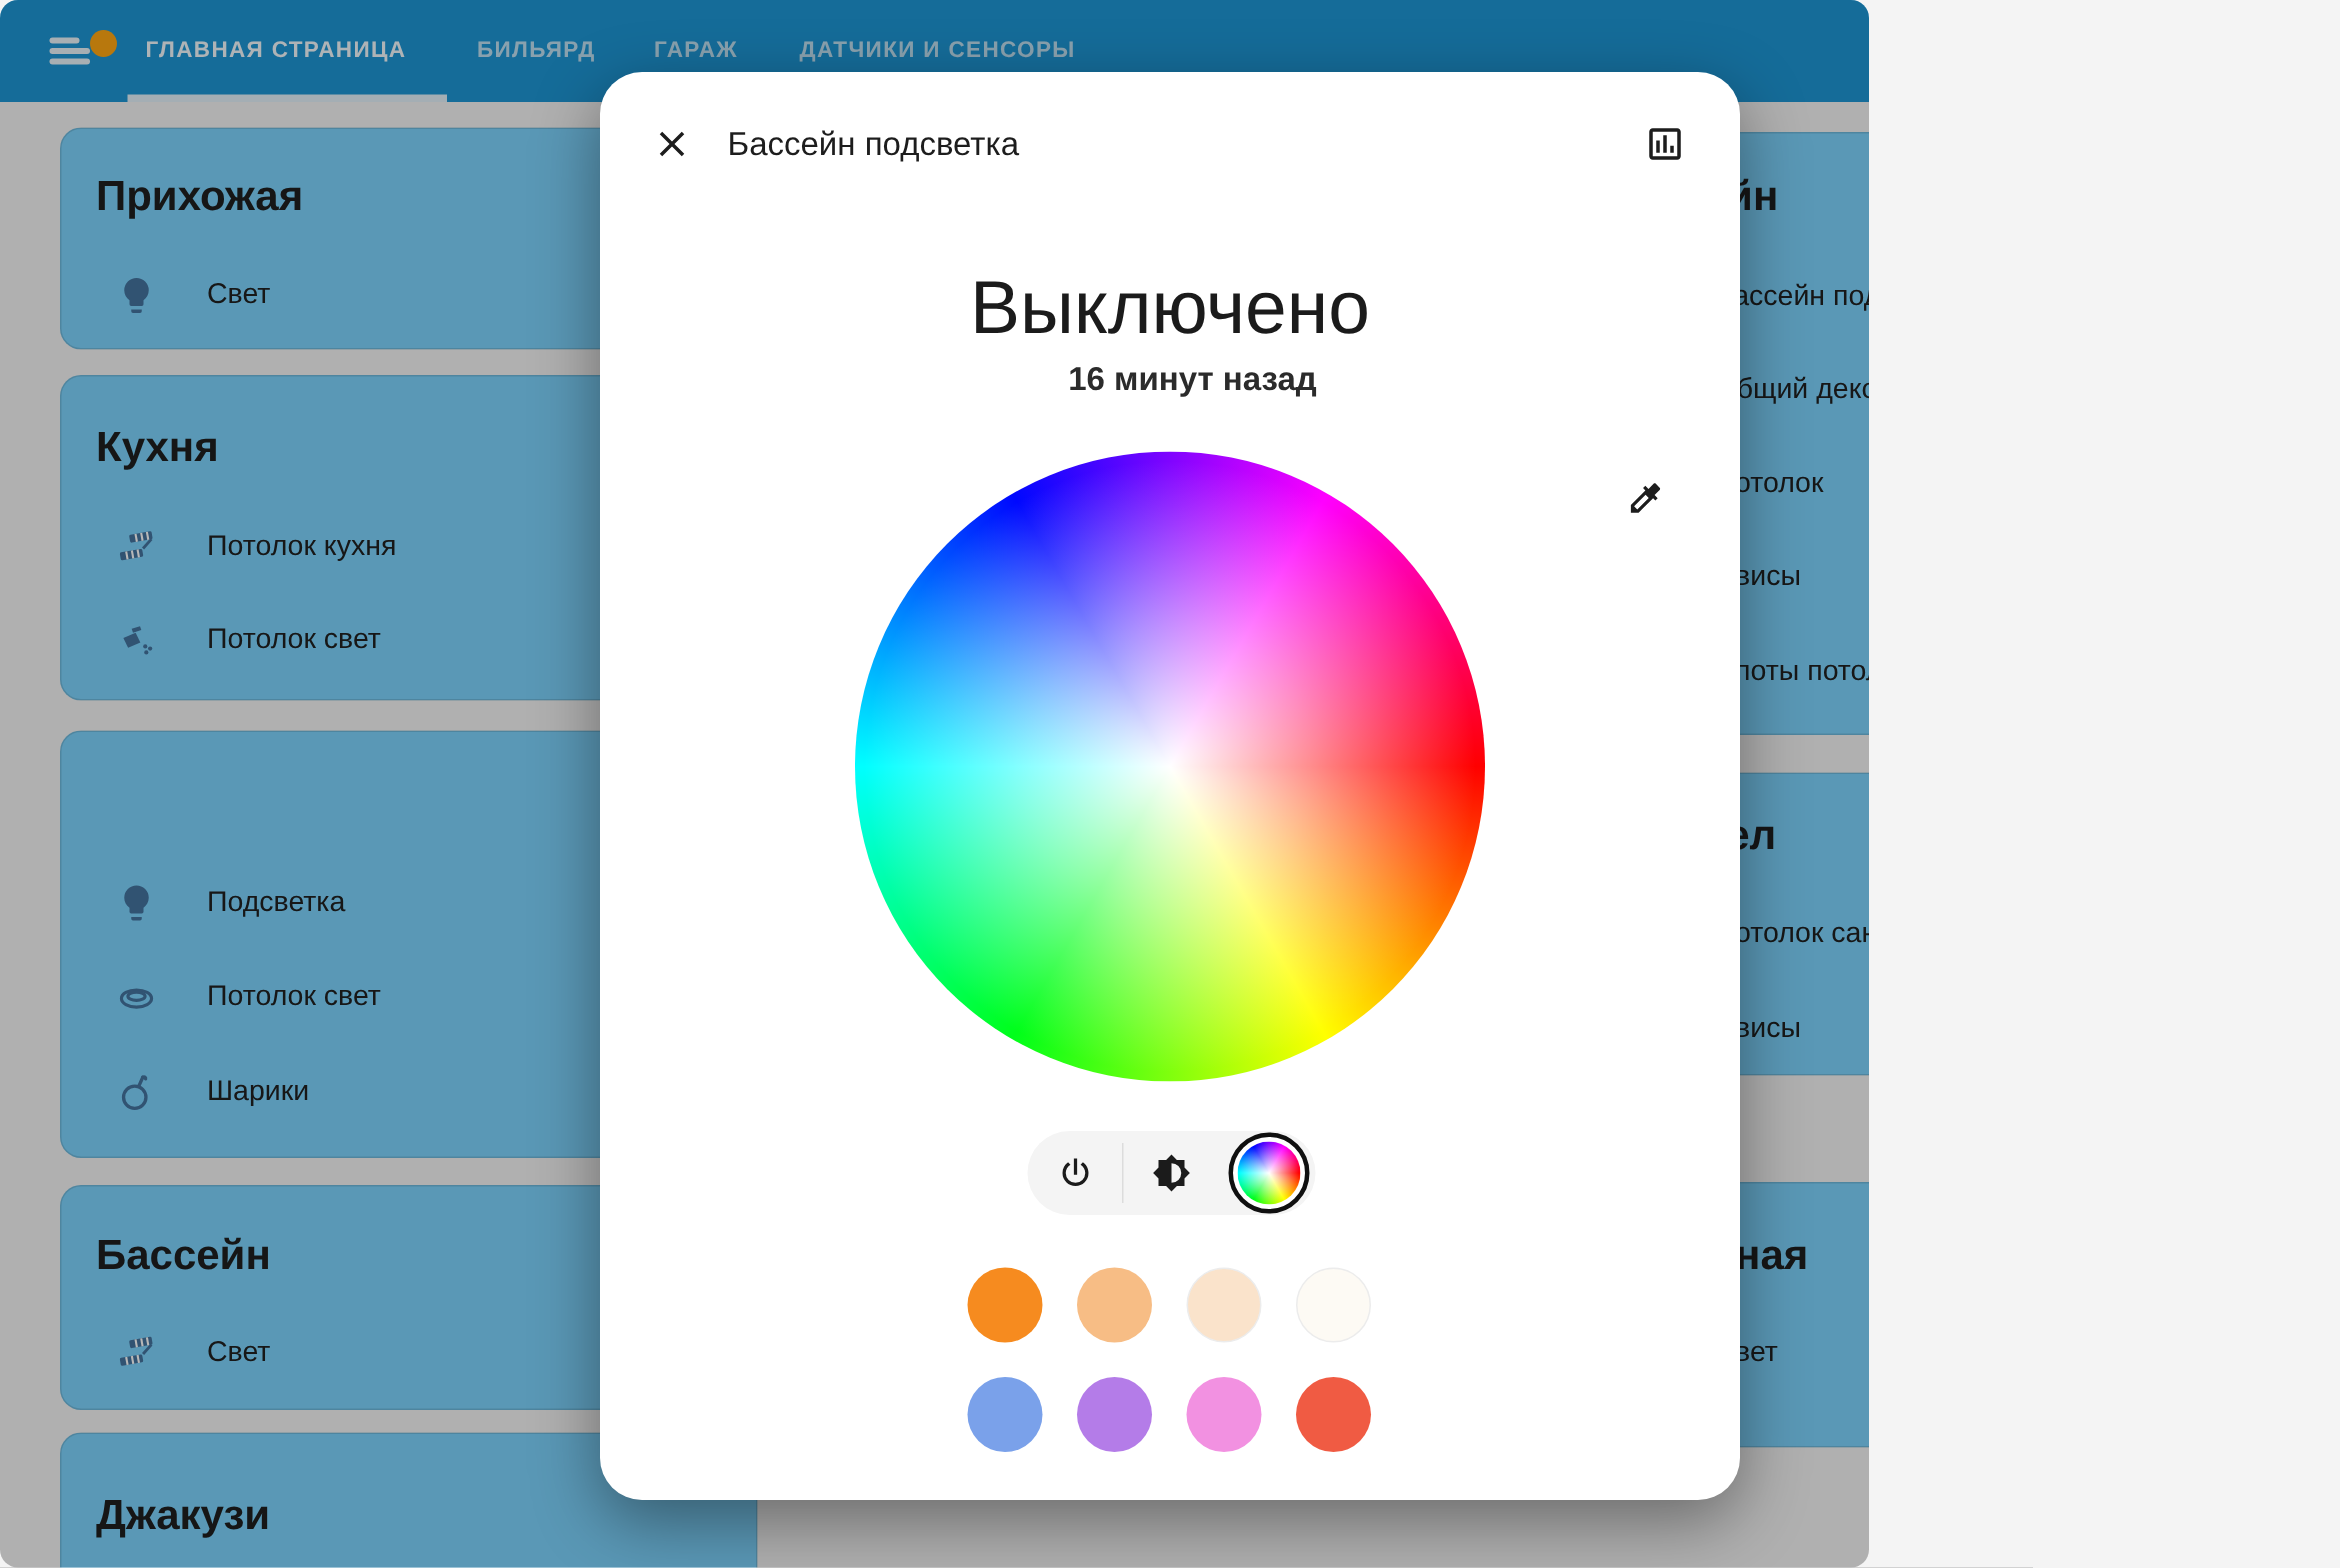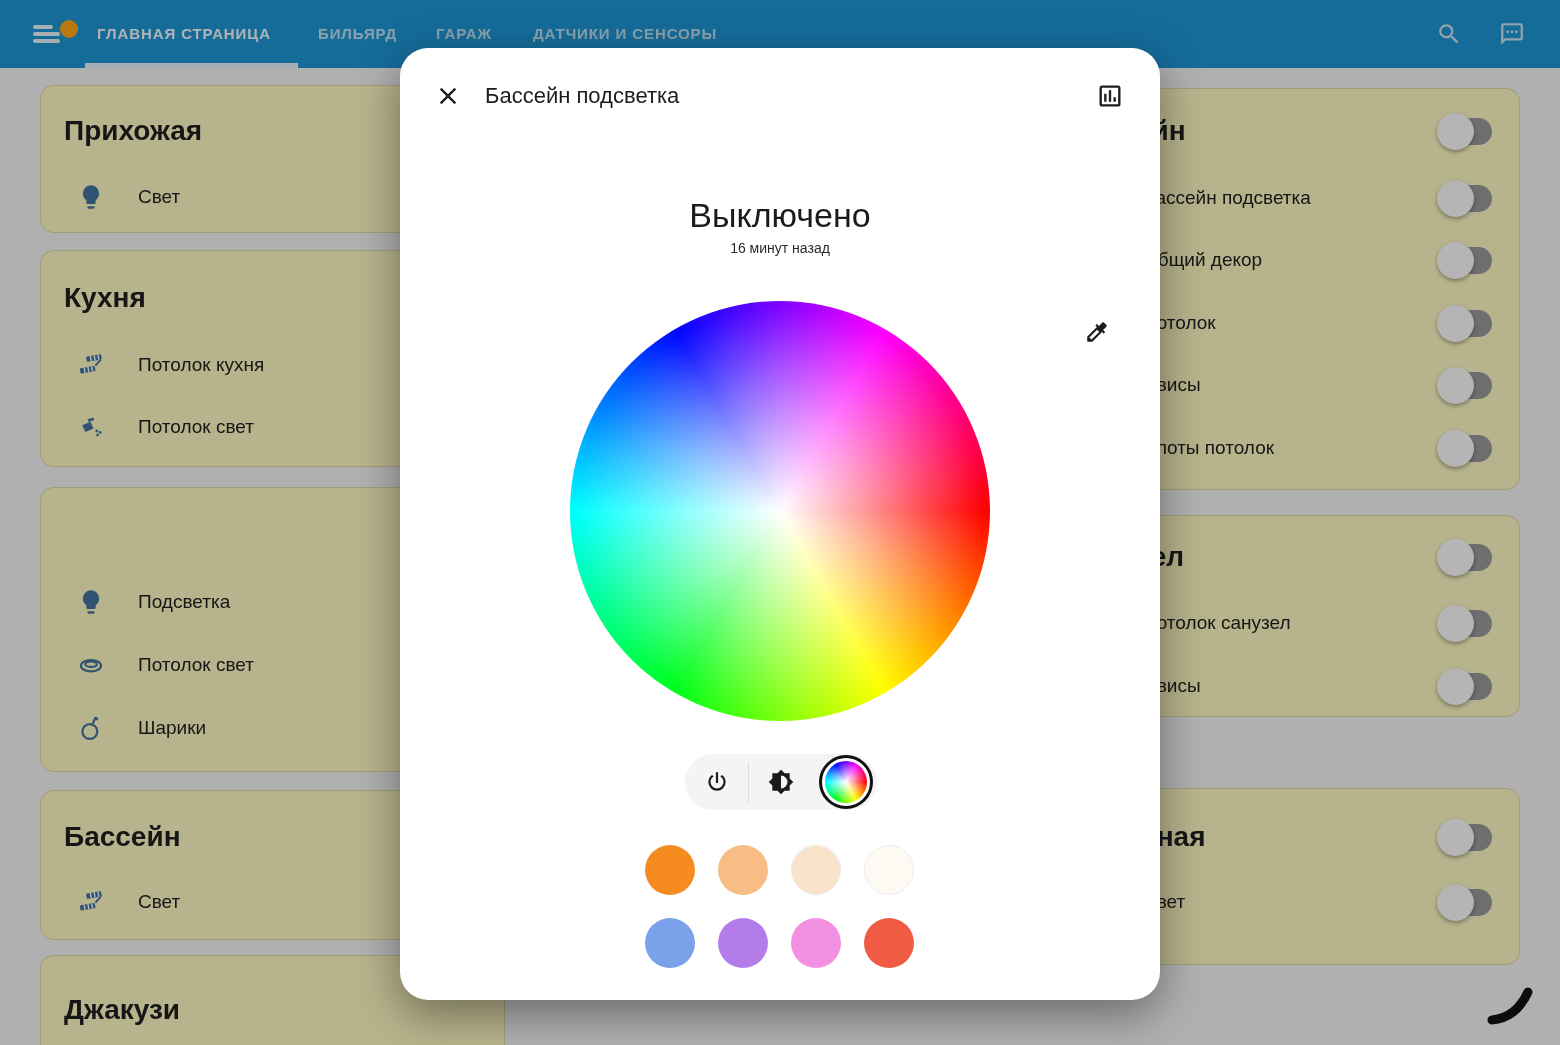--- a/index.html
+++ b/index.html
@@ -1,36 +1,36 @@
 <!DOCTYPE html>
 <html><head>
 <meta charset="utf-8">
 <style>
   * { margin:0; padding:0; box-sizing:border-box; }
   html,body { width:1560px; height:1045px; overflow:hidden; }
   body { font-family:"Liberation Sans","DejaVu Sans",sans-serif; background:#f4f4f4; }
-  .stage { position:relative; width:1560px; height:1045px; overflow:hidden; }
+  .stage { position:relative; width:1246px; height:1045px; overflow:hidden;border-radius:12px; }
 
   
   .appbar { position:absolute; left:0; top:0; width:1560px; height:68px; background:#1e96d4; z-index:1; }
   .menu-btn { position:absolute; left:30px; top:18px; width:40px; height:34px; cursor:pointer; }
   .menu-btn .bar { position:absolute; left:3px; height:4px; background:#e9f3f9; border-radius:2px; }
   .menu-btn .b1 { top:7px; width:20px; }
   .menu-btn .b2 { top:14px; width:27px; }
   .menu-btn .b3 { top:21px; width:27px; }
   .menu-badge { position:absolute; left:16px; top:-9px; width:18px; height:18px; border-radius:50%; background:#ffa712; }
   .tabs { position:absolute; left:0; top:0; height:68px; width:100%; }
   .tab { position:absolute; top:0; height:68px; line-height:68px; font-size:15px; font-weight:700; letter-spacing:.9px; color:rgba(236,245,250,.78); cursor:pointer; white-space:nowrap; }
   .tab.active { color:#f2f8fc; }
   .tab-underline { position:absolute; left:85px; top:63px; width:213px; height:5px; background:rgba(255,255,255,.88); }
   .appbar-icon { position:absolute; top:21px; width:26px; height:26px; color:#d3e4ef; cursor:pointer; }
   .appbar-icon svg { width:26px; height:26px; fill:currentColor; }
 
   
-  .card { position:absolute; background:#fef9c3; border:1px solid rgba(0,0,0,.12); border-radius:14px;text-decoration:underline; }
+  .card { position:absolute; background:#7dd3fc; border:1px solid rgba(0,0,0,.12); border-radius:14px;text-decoration:underline; }
   .card-title { position:absolute; left:23px; font-size:28px; line-height:36px; color:#1f1f1f; white-space:nowrap; }
   .entity-row { position:absolute; left:36px; height:28px; display:flex; align-items:center; cursor:pointer; }
   .entity-icon { width:28px; height:28px; color:#44739e; flex:0 0 28px; }
   .entity-icon svg { width:28px; height:28px; fill:currentColor; }
   .entity-label { margin-left:33px; font-size:19px; color:#212121; white-space:nowrap; }
   .grp-label { position:absolute; left:97px; font-size:19px; color:#212121; white-space:nowrap; transform:translateY(-50%); cursor:pointer; }
 
   
   .toggle { position:absolute; width:48px; height:27px; cursor:pointer; }
   .toggle .track { position:absolute; left:0; top:0; width:48px; height:27px; border-radius:14px; background:#9a9a9a; }
@@ -42,22 +42,22 @@
   
   .scrim { position:absolute; inset:0; background:rgba(0,0,0,.28); z-index:5; }
 
   
   .dialog { position:absolute; left:400px; top:48px; width:760px; height:952px; background:#ffffff; border-radius:28px; box-shadow:0 14px 45px rgba(0,0,0,.4); z-index:10; }
   .dlg-iconbtn { position:absolute; width:44px; height:44px; display:flex; align-items:center; justify-content:center; color:#1d1d1d; cursor:pointer; border-radius:50%; }
   .dlg-iconbtn svg { fill:currentColor; }
   .dlg-close { left:26px; top:26px; }
   .dlg-history { left:688px; top:26px; }
   .dlg-title { position:absolute; left:85px; top:35px; font-size:22px; line-height:26px; color:#1d1d1d; white-space:nowrap; }
-  .dlg-state { position:absolute; left:0; top:132px; width:100%; text-align:center; font-size:34px; line-height:50px; color:#1b1b1b;margin-top:10px; }
-  .dlg-sub { position:absolute; left:0; top:192px; width:100%; text-align:center; font-size:14px; font-weight:400; color:#2b2b2b; }
+  .dlg-state { position:absolute; left:0; top:132px; width:100%; text-align:center; font-size:50px; line-height:50px; color:#1b1b1b; }
+  .dlg-sub { position:absolute; left:15px; top:192px; width:100%; text-align:center; font-size:22px; font-weight:700; color:#2b2b2b; }
 
   .wheel { position:absolute; left:170px; top:253px; width:420px; height:420px; border-radius:50%; cursor:crosshair;
     background:
       radial-gradient(circle closest-side, rgba(255,255,255,1) 0%, rgba(255,255,255,.55) 45%, rgba(255,255,255,0) 97%),
       conic-gradient(from 90deg, #ff0000, #ffff00 60deg, #00ff1a 120deg, #00ffff 180deg, #0008ff 240deg, #ff00ff 300deg, #ff0000 360deg);
   }
   .eyedropper { left:675px; top:262px; }
 
   .mode-pill { position:absolute; left:285px; top:706px; width:192px; height:56px; border-radius:28px; background:#f4f4f4; display:flex; align-items:center; }
   .pill-btn { width:63px; height:56px; display:flex; align-items:center; justify-content:center; color:#1b1b1b; cursor:pointer; }

